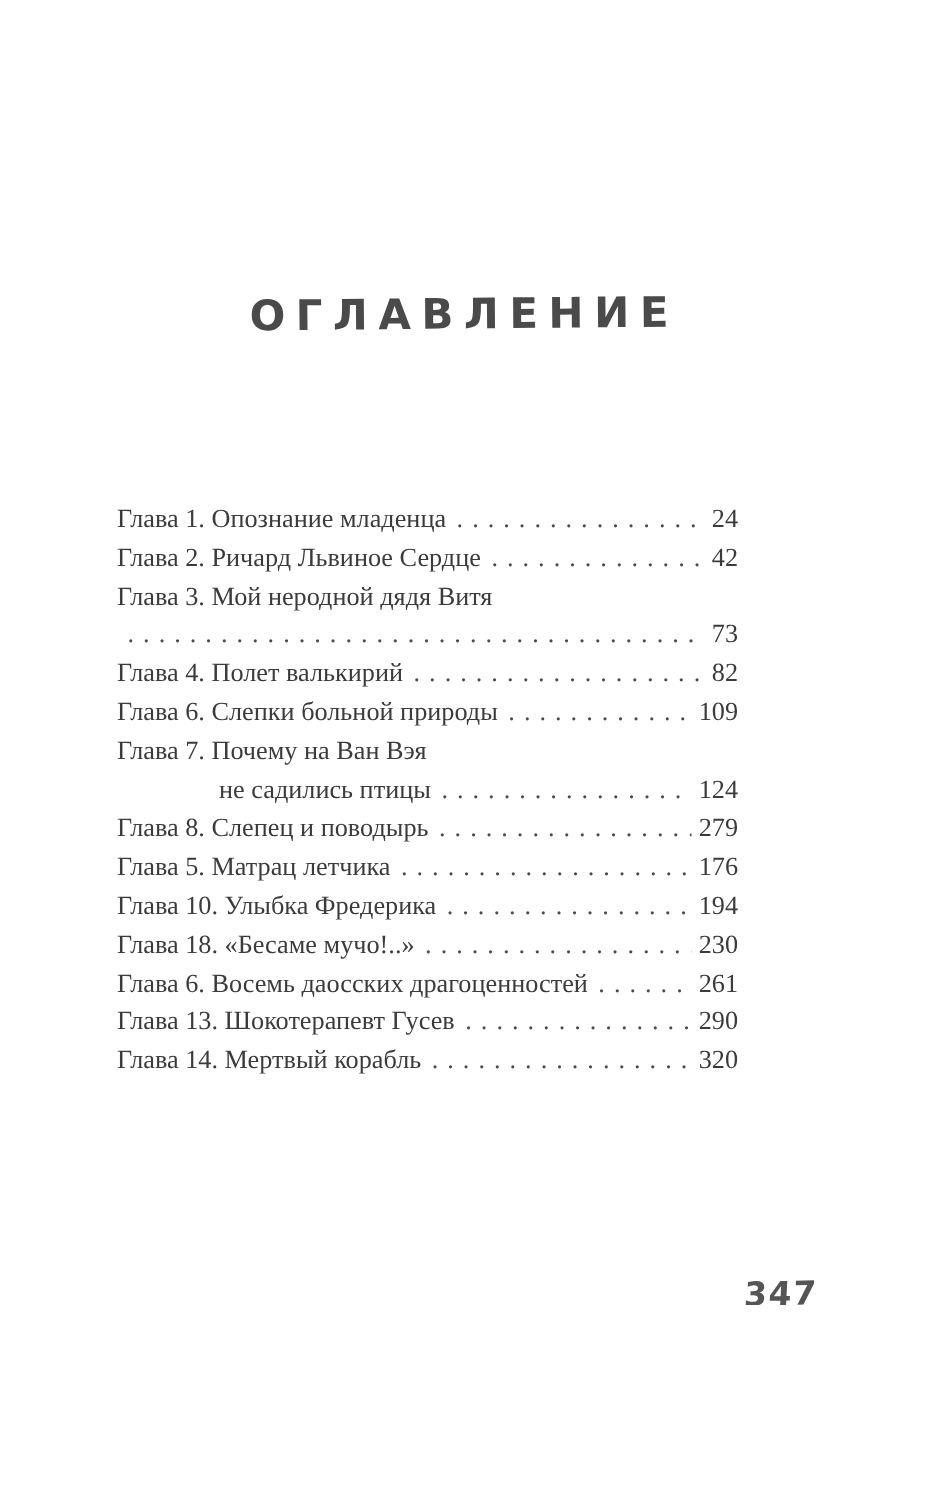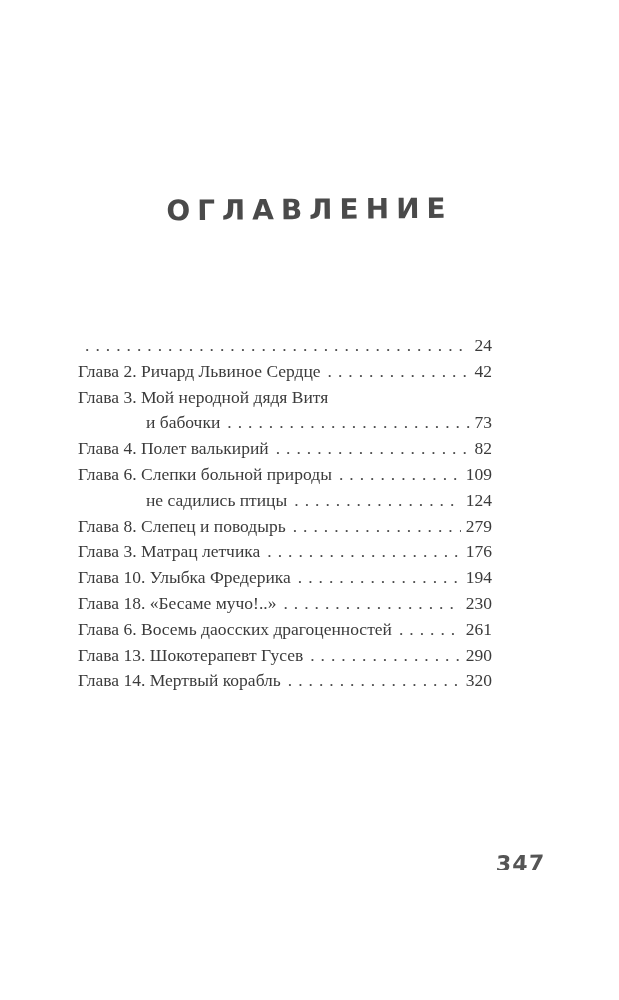--- a/index.html
+++ b/index.html
@@ -79,58 +79,61 @@
   }
 </style>
 </head>
 <body>
 
 <div class="book-page">
   <h1 class="toc-title">ОГЛАВЛЕНИЕ</h1>
 
   <div class="toc" id="toc">
       <div class="toc-row">
+        <span class="toc-label">Глава 1. Опознание младенца</span>
         <span class="toc-dots"></span>
         <span class="toc-page">24</span>
       </div>
       <div class="toc-row">
         <span class="toc-label">Глава 2. Ричард Львиное Сердце</span>
         <span class="toc-dots"></span>
         <span class="toc-page">42</span>
       </div>
       <div class="toc-row">
         <span class="toc-label">Глава 3. Мой неродной дядя Витя</span>
       </div>
       <div class="toc-row cont">
-        <span class="toc-label">и бабочки</span>
         <span class="toc-dots"></span>
         <span class="toc-page">73</span>
       </div>
       <div class="toc-row">
         <span class="toc-label">Глава 4. Полет валькирий</span>
         <span class="toc-dots"></span>
         <span class="toc-page">82</span>
       </div>
       <div class="toc-row">
         <span class="toc-label">Глава 6. Слепки больной природы</span>
         <span class="toc-dots"></span>
         <span class="toc-page">109</span>
       </div>
+      <div class="toc-row">
+        <span class="toc-label">Глава 7. Почему на Ван Вэя</span>
+      </div>
       <div class="toc-row cont">
         <span class="toc-label">не садились птицы</span>
         <span class="toc-dots"></span>
         <span class="toc-page">124</span>
       </div>
       <div class="toc-row">
         <span class="toc-label">Глава 8. Слепец и поводырь</span>
         <span class="toc-dots"></span>
         <span class="toc-page">279</span>
       </div>
       <div class="toc-row">
-        <span class="toc-label">Глава 3. Матрац летчика</span>
+        <span class="toc-label">Глава 5. Матрац летчика</span>
         <span class="toc-dots"></span>
         <span class="toc-page">176</span>
       </div>
       <div class="toc-row">
         <span class="toc-label">Глава 10. Улыбка Фредерика</span>
         <span class="toc-dots"></span>
         <span class="toc-page">194</span>
       </div>
       <div class="toc-row">
         <span class="toc-label">Глава 18. «Бесаме мучо!..»</span>

